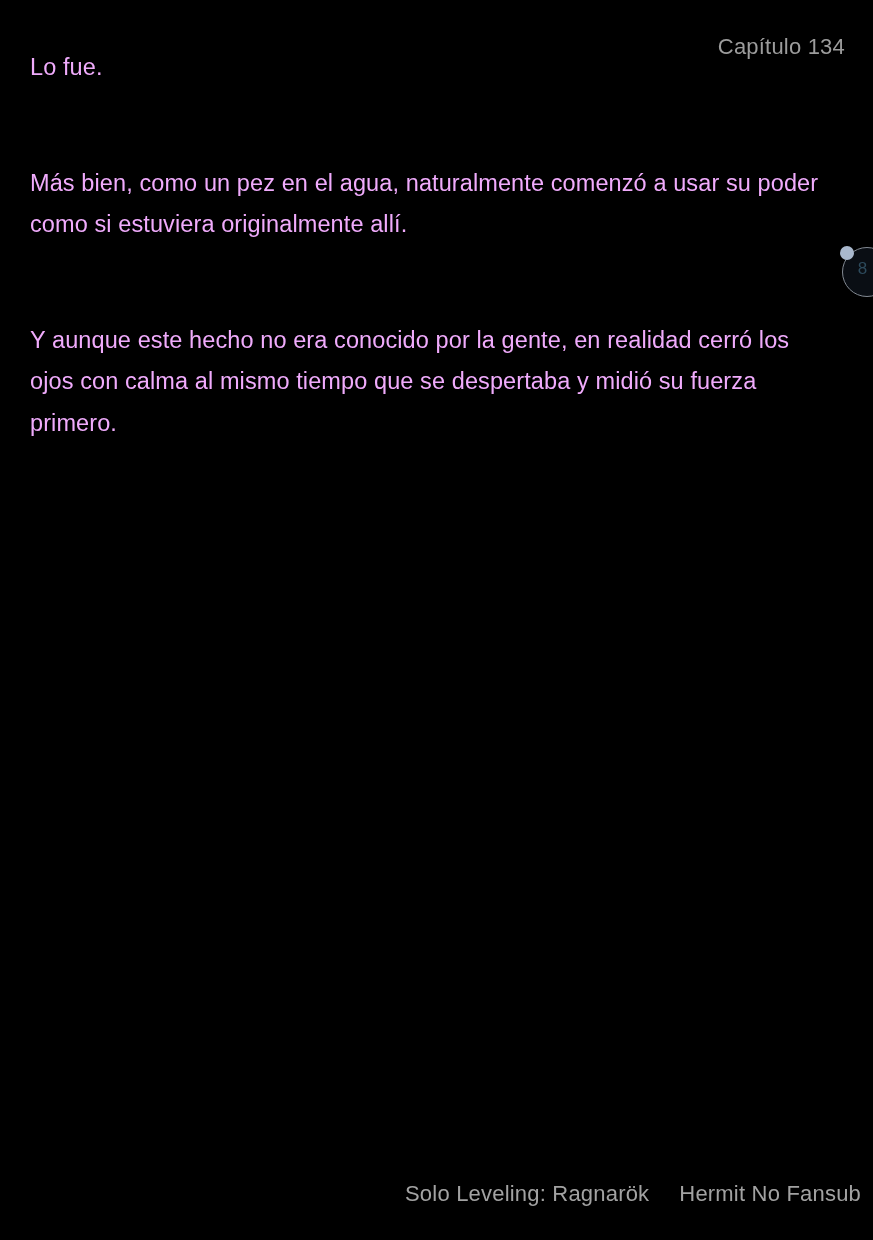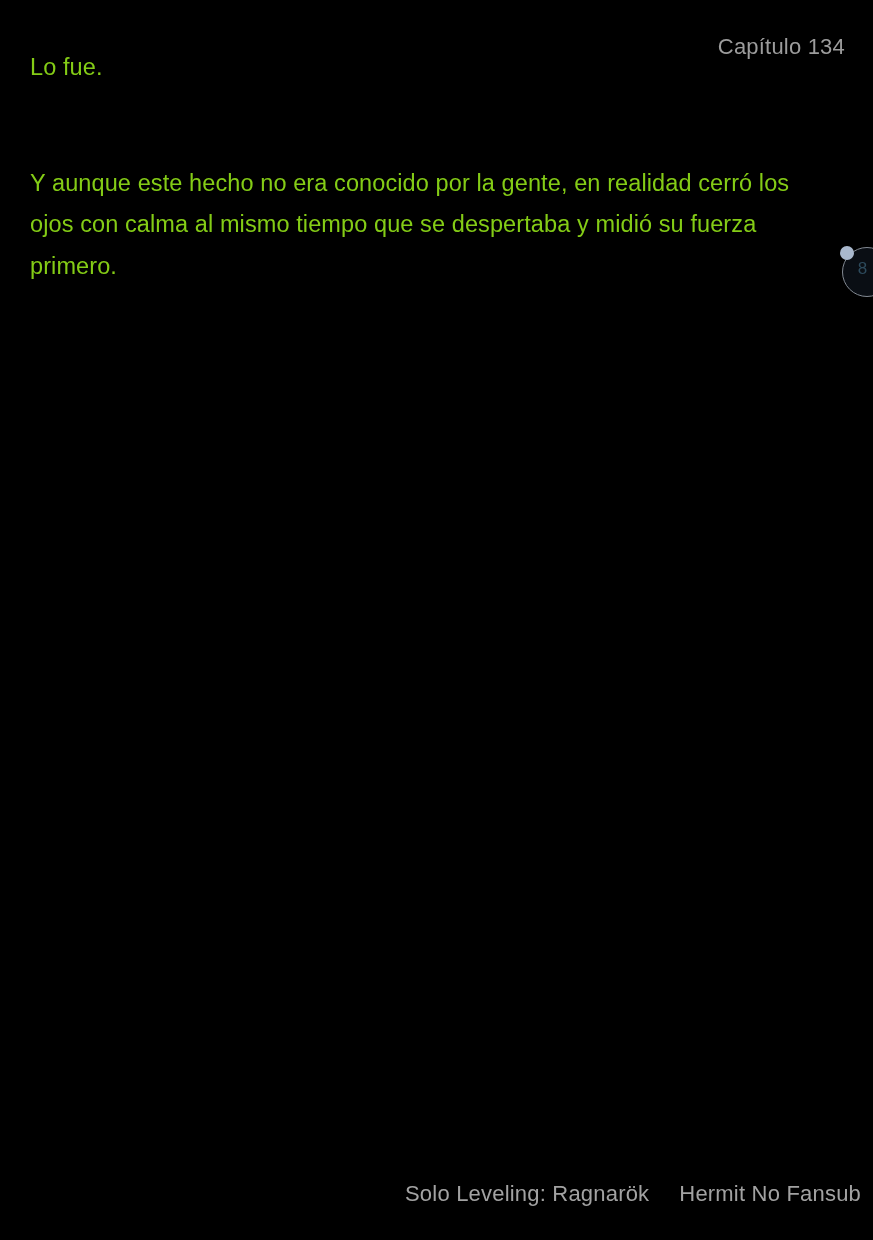--- a/index.html
+++ b/index.html
@@ -28,21 +28,21 @@
   .content {
     position: absolute;
     top: 47px;
     left: 30px;
     width: 815px;
   }
   .content p {
     margin: 0 12px 74px 0;
     font-size: 23.5px;
     line-height: 41.5px;
-    color: #84cc16;
+    color: #f0abfc;
     letter-spacing: 0.1px;
   }
   .comment-badge {
     position: absolute;
     left: 842px;
     top: 247px;
     width: 50px;
     height: 50px;
     border-radius: 50%;
     border: 1.5px solid #838a93;
@@ -90,20 +90,21 @@
 <body>
 
 <div class="page">
 
   <div class="chapter-header">
     <span>Capítulo 134</span>
   </div>
 
   <main class="content">
     <p>Lo fue.</p>
+    <p>Más bien, como un pez en el agua, naturalmente comenzó a usar su poder como si estuviera originalmente allí.</p>
     <p>Y aunque este hecho no era conocido por la gente, en realidad cerró los ojos con calma al mismo tiempo que se despertaba y midió su fuerza primero.</p>
   </main>
 
   <div class="comment-badge">
     <span class="badge-dot"></span>
     <span class="badge-count">8</span>
   </div>
 
   <footer class="page-footer">
     <span>Solo Leveling: Ragnarök</span>

